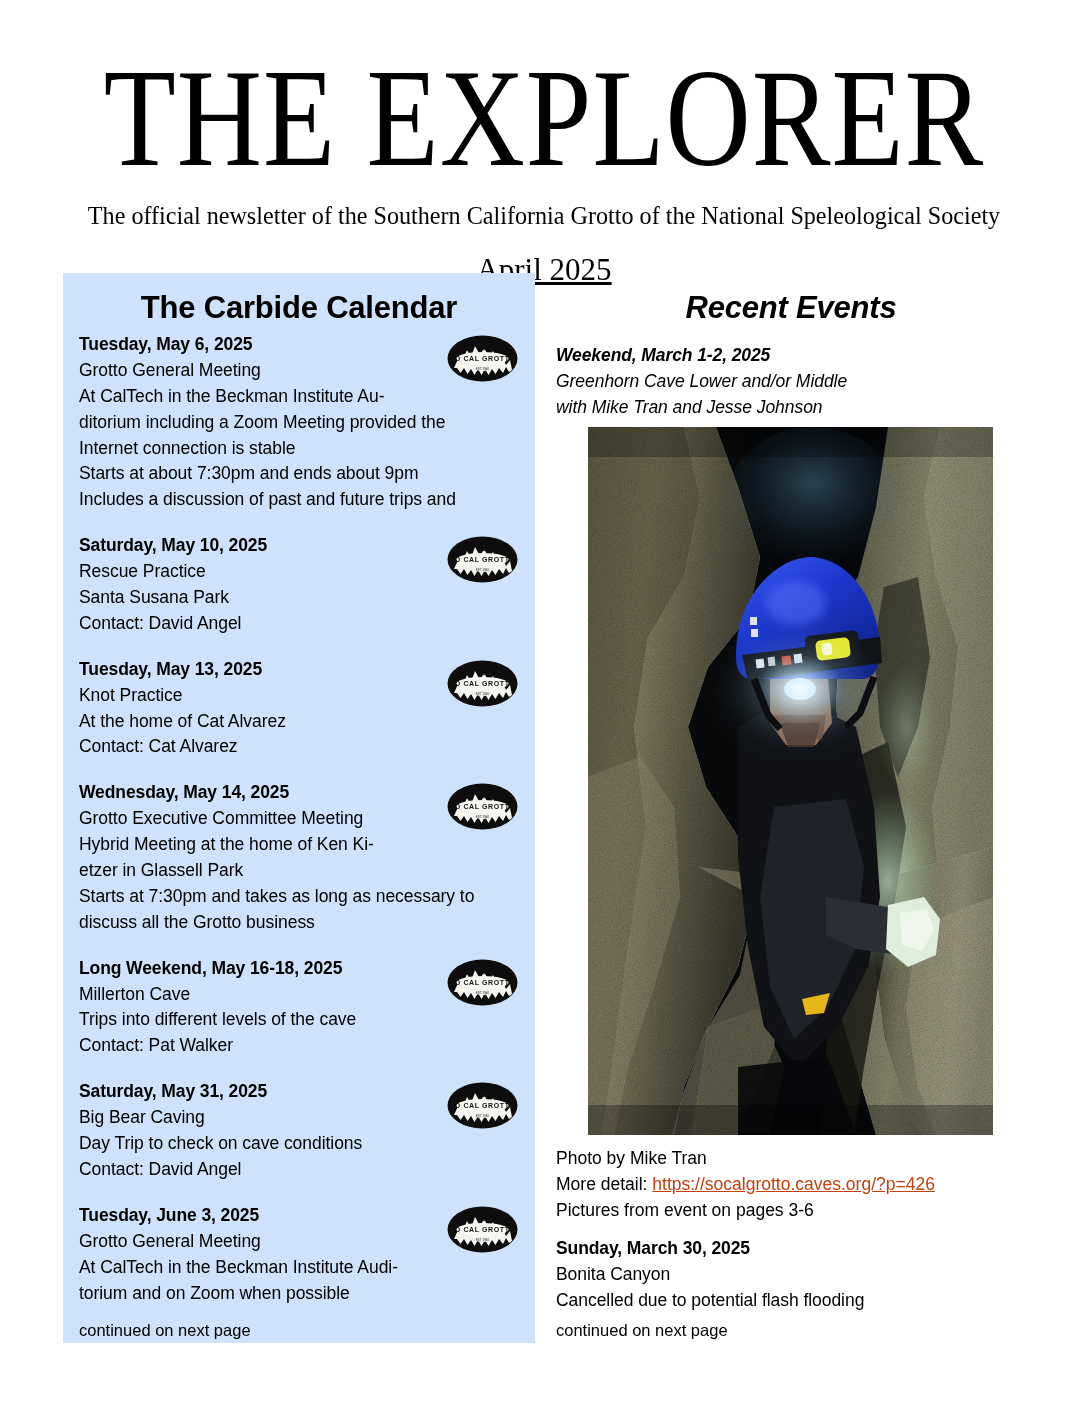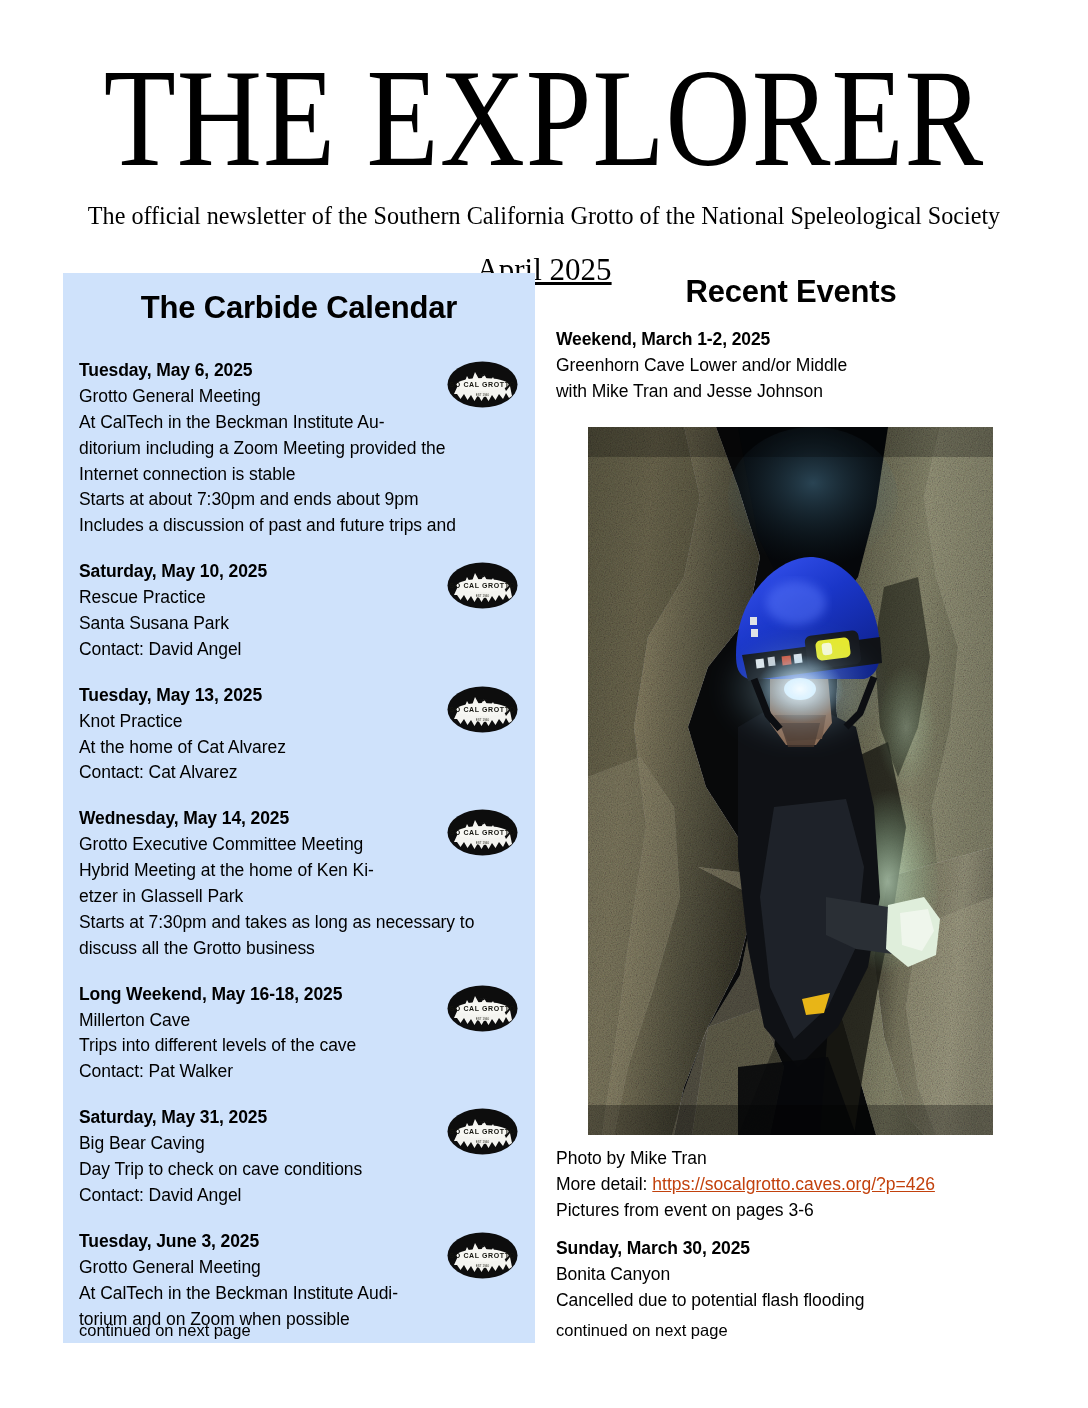--- a/index.html
+++ b/index.html
@@ -61,37 +61,38 @@
     top: 273px;
     width: 472px;
     height: 1070px;
     background: #cfe2fb;
     box-sizing: border-box;
     padding: 0;
   }
   .col-right {
     position: absolute;
     left: 556px;
-    top: 257px;
+    top: 273px;
     width: 470px;
+    font-style: italic;
   }
 
   .col-heading {
     font-size: 31px;
     font-weight: bold;
     text-align: center;
     margin: 0;
     padding-top: 17px;
     letter-spacing: -0.2px;
   }
 
   
   .events {
     padding: 0 14px 0 16px;
-    margin-top: 32px;
+    margin-top: 6px;
   }
   .event {
     position: relative;
     margin-bottom: 20px;
     padding-right: 2px;
   }
   .event:last-child { margin-bottom: 0; }
 
   .event-date {
     font-size: 17.5px;

